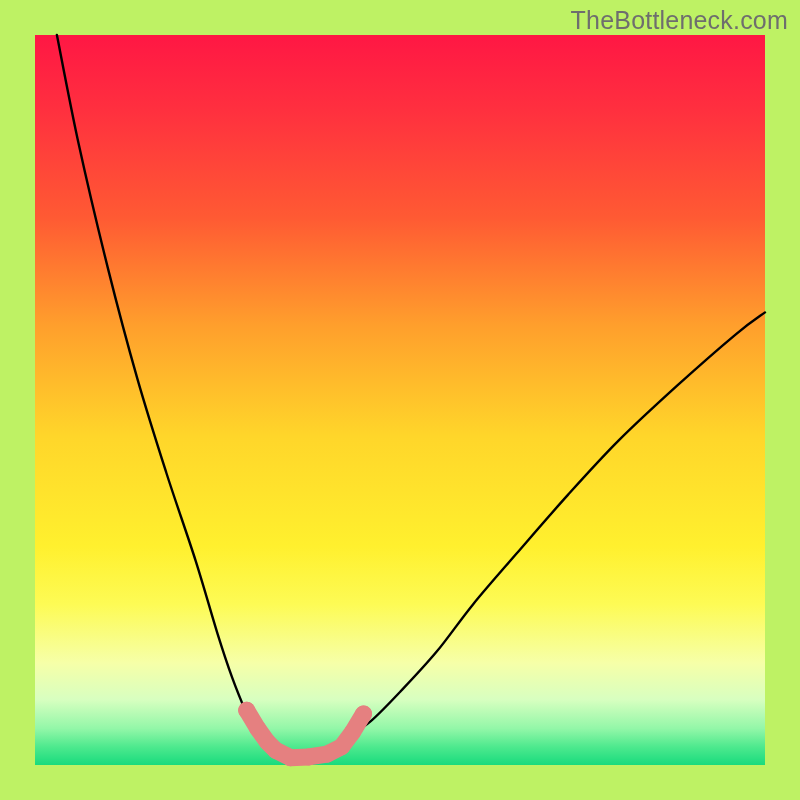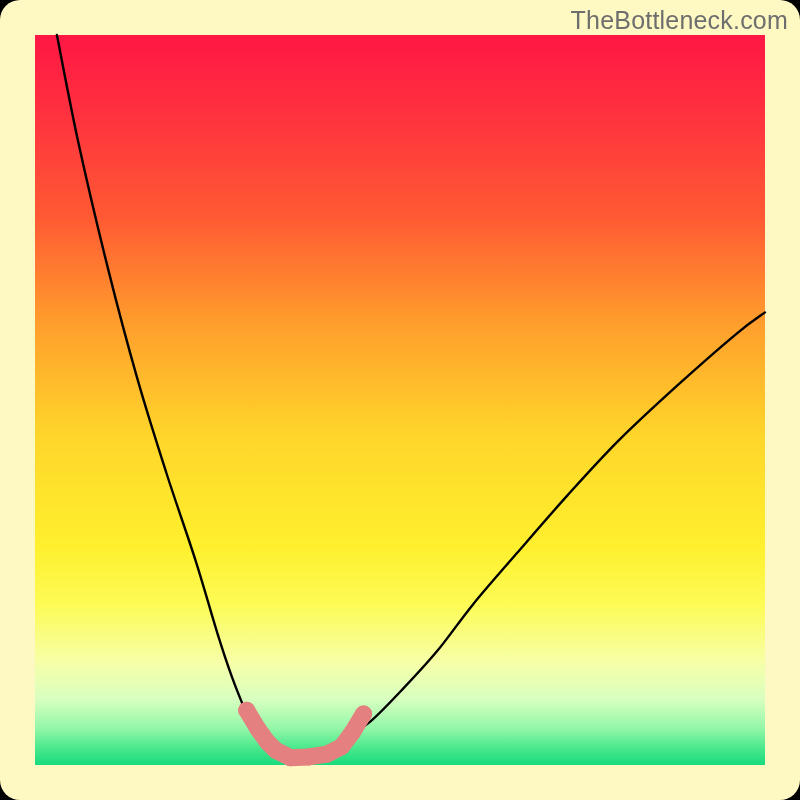--- a/index.html
+++ b/index.html
@@ -10,22 +10,21 @@
     background: #000;
     overflow: hidden;
     font-family: Arial, Helvetica, sans-serif;
   }
   .frame {
     position: absolute;
     left: 0;
     top: 0;
     width: 800px;
     height: 800px;
-    background: #fef9c3;
-    border-radius: 20px;
+    background: #bef264;
   }
   .plot {
     position: absolute;
     left: 35px;
     top: 35px;
     width: 730px;
     height: 730px;
     
   }
   .watermark {

